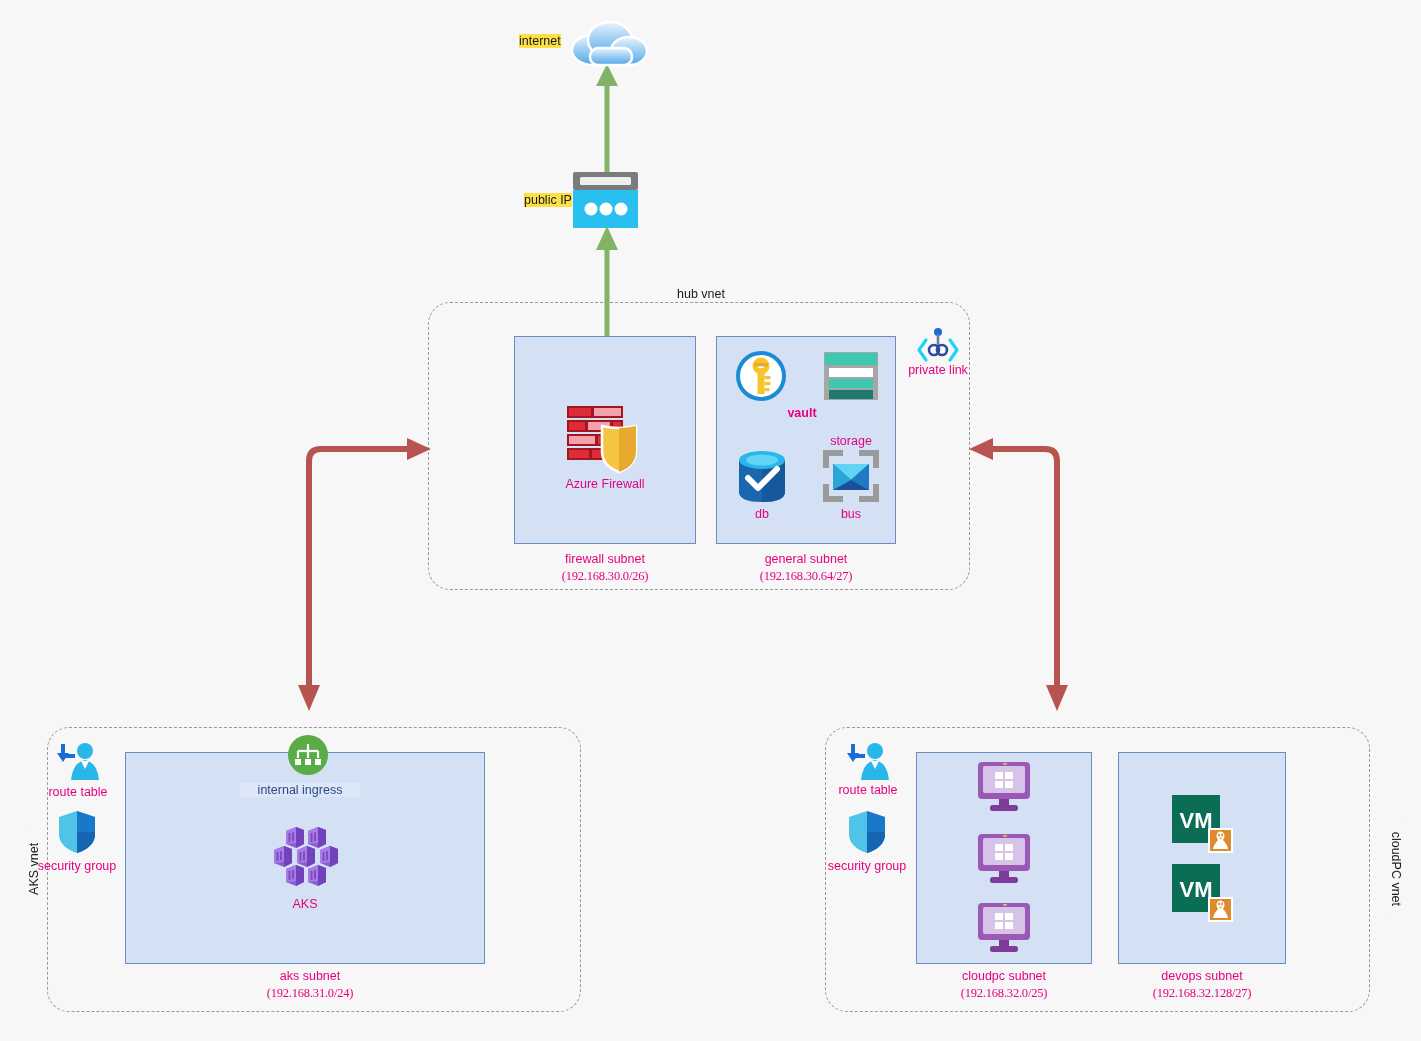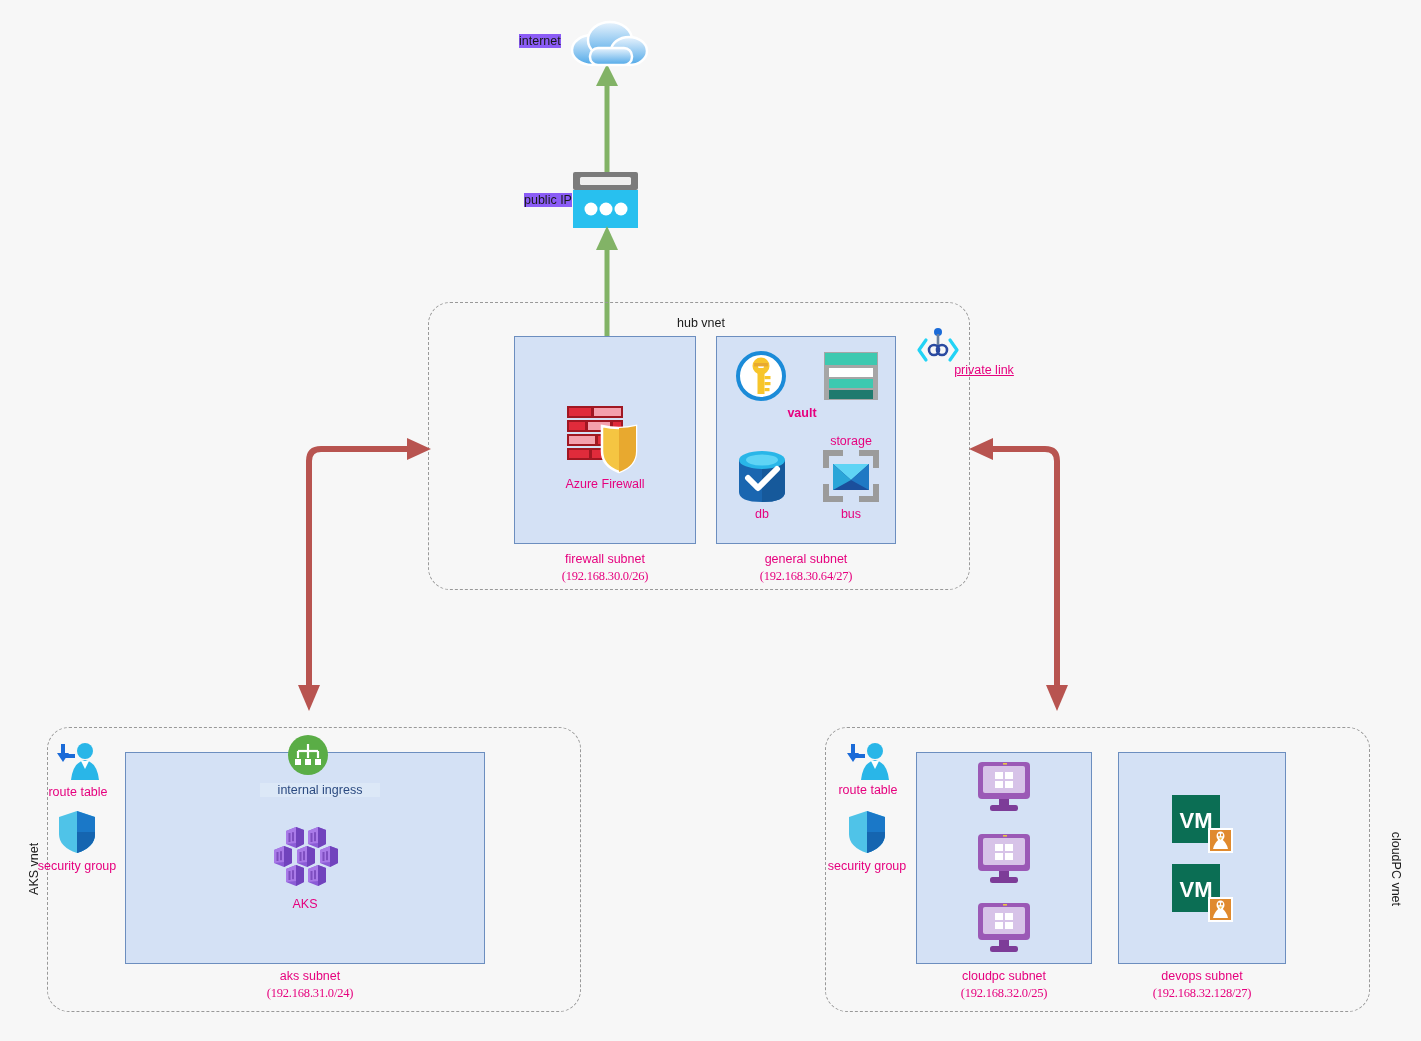--- a/index.html
+++ b/index.html
@@ -76,21 +76,21 @@
     text-align:center;
     white-space:nowrap;
     line-height:14px;
     background:#dce8f7;
   }
   .cap-label-box{
     position:absolute;
     color:#1a1a1a;
     font-size:12.5px;
     white-space:nowrap;
-    background:#8b5cf6;
+    background:#fde047;
     line-height:14px;
   }
   svg{display:block;overflow:visible;}
 </style>
 </head>
 <body>
 
 <div class="stage">
 
   <svg class="abs" style="left:592px;top:60px;" width="30" height="122">
@@ -123,21 +123,21 @@
     <circle cx="48" cy="37" r="6.5" fill="#ffffff"></circle>
   </svg>
   <div class="cap-label-box" style="left:524px;top:193px;">public IP</div>
 
   <svg class="abs" style="left:592px;top:224px;" width="30" height="190">
     <line x1="15" y1="190" x2="15" y2="22" stroke="#82b366" stroke-width="5"></line>
     <polygon points="15,2 4,26 26,26" fill="#82b366"></polygon>
   </svg>
 
   <div class="vnet" style="left:428px;top:302px;width:542px;height:288px;"></div>
-  <div class="vnet-label" style="left:673px;top:288px;margin-top:29px;">hub vnet</div>
+  <div class="vnet-label" style="left:673px;top:288px;">hub vnet</div>
 
   <div class="subnet" style="left:514px;top:336px;width:182px;height:208px;"></div>
   <svg class="abs" style="left:567px;top:404px;" width="78" height="68">
     <g>
       <rect x="0" y="2" width="56" height="12" fill="#a01722"></rect>
       <rect x="0" y="16" width="56" height="12" fill="#a01722"></rect>
       <rect x="0" y="30" width="56" height="12" fill="#a01722"></rect>
       <rect x="0" y="44" width="56" height="12" fill="#a01722"></rect>
       <rect x="2" y="4" width="22" height="8" fill="#e02b3b"></rect>
       <rect x="27" y="4" width="27" height="8" fill="#f4a0ad"></rect>
@@ -214,21 +214,21 @@
   </div>
 
   <svg class="abs" style="left:918px;top:328px;" width="40" height="34">
     <circle cx="20" cy="4" r="4" fill="#1b6bd8"></circle>
     <line x1="20" y1="6" x2="20" y2="18" stroke="#6a7f9e" stroke-width="2.6"></line>
     <path d="M8 12 L1 22 L8 32" stroke="#22d3f5" stroke-width="3.2" fill="none" stroke-linecap="round" stroke-linejoin="round"></path>
     <path d="M32 12 L39 22 L32 32" stroke="#22d3f5" stroke-width="3.2" fill="none" stroke-linecap="round" stroke-linejoin="round"></path>
     <circle cx="16" cy="22" r="5" stroke="#2b4aa0" stroke-width="2.6" fill="none"></circle>
     <circle cx="24" cy="22" r="5" stroke="#2b4aa0" stroke-width="2.6" fill="none"></circle>
   </svg>
-  <div class="cap-pink" style="left:944px;top:363px;width:80px;text-decoration:underline;">private link</div>
+  <div class="cap-pink" style="left:898px;top:363px;width:80px;">private link</div>
 
   <svg class="abs" style="left:295px;top:435px;" width="145" height="280">
     <path d="M420 0" fill="none"></path>
     <path d="M118 14 L26 14 Q14 14 14 26 L14 258" stroke="#b85450" stroke-width="6" fill="none" stroke-linecap="butt"></path>
     <polygon points="136,14 112,3 112,25" fill="#b85450"></polygon>
     <polygon points="14,276 3,250 25,250" fill="#b85450"></polygon>
   </svg>
 
   <svg class="abs" style="left:965px;top:435px;" width="110" height="280">
     <path d="M22 14 L80 14 Q92 14 92 26 L92 258" stroke="#b85450" stroke-width="6" fill="none" stroke-linecap="butt"></path>
@@ -265,21 +265,21 @@
       <line x1="10" y1="16" x2="10" y2="23"></line>
       <line x1="20" y1="16" x2="20" y2="23"></line>
       <line x1="30" y1="16" x2="30" y2="23"></line>
     </g>
     <g fill="#ffffff">
       <rect x="7" y="24" width="6" height="6"></rect>
       <rect x="17" y="24" width="6" height="6"></rect>
       <rect x="27" y="24" width="6" height="6"></rect>
     </g>
   </svg>
-  <div class="cap-blue" style="left:260px;top:783px;width:120px;">internal ingress</div>
+  <div class="cap-blue" style="left:240px;top:783px;width:120px;">internal ingress</div>
 
   <svg class="abs" style="left:272px;top:827px;" width="68" height="62">
     <defs>
       <g id="cube">
         <polygon points="0,4 10,0 18,3 18,17 10,21 0,17" fill="#8b5cd6"></polygon>
         <polygon points="0,4 10,0 10,16 0,17" fill="#a97ae8"></polygon>
         <polygon points="10,0 18,3 18,17 10,21" fill="#7143bd"></polygon>
         <rect x="2.5" y="6" width="2" height="9" fill="#5b2a9e" opacity="0.55"></rect>
         <rect x="6" y="5.2" width="2" height="9" fill="#5b2a9e" opacity="0.55"></rect>
       </g>

